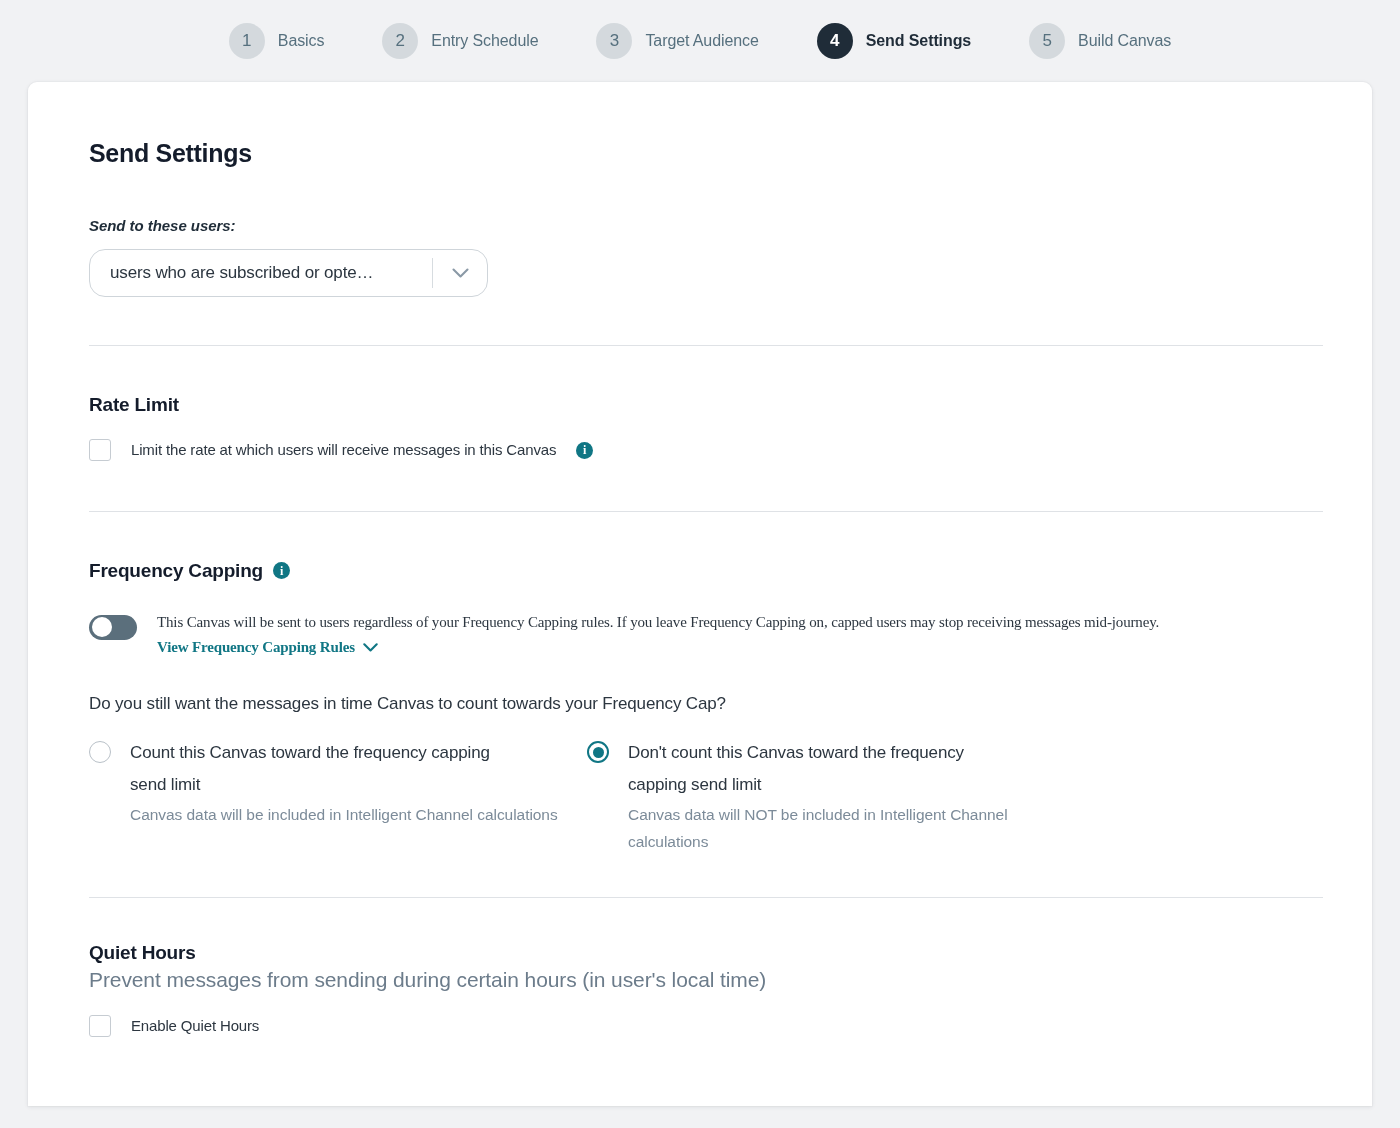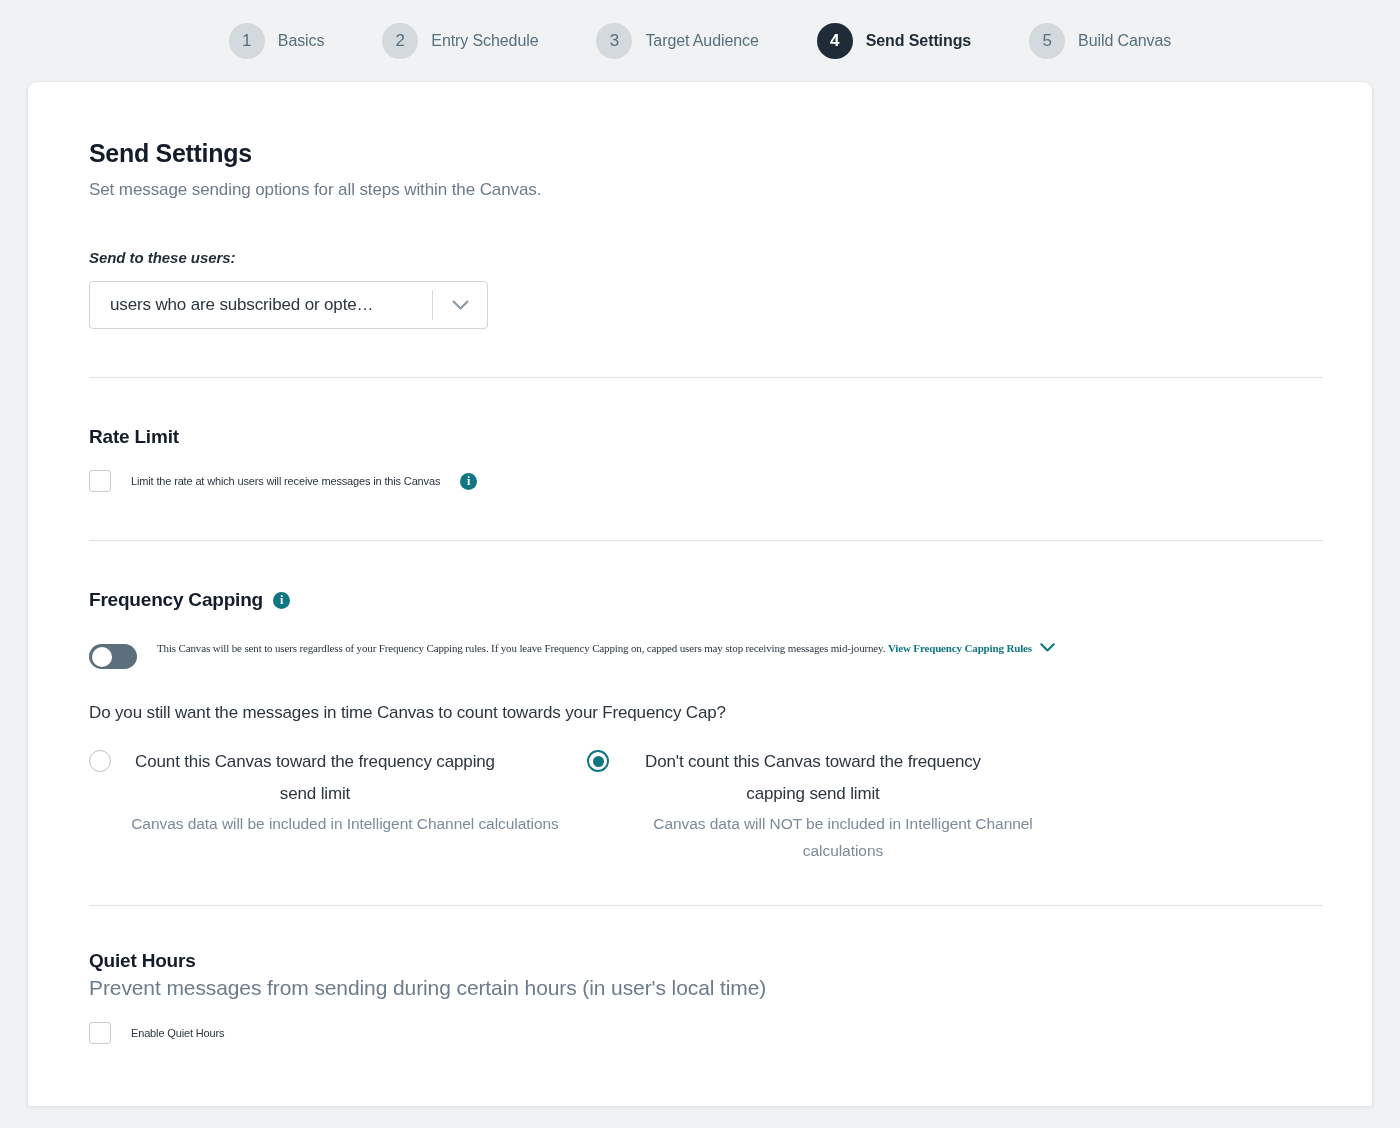--- a/index.html
+++ b/index.html
@@ -97,21 +97,21 @@
     gap: 10px;
   }
   .field-label {
     font-size: 15px;
     font-weight: 700;
     color: #1f2c38;
     letter-spacing: -0.05px;
     font-style: italic;
   }
   .body-text {
-    font-size: 11px;
+    font-size: 15px;
     color: #2c3640;
     letter-spacing: -0.15px;
     line-height: 1.65;
   }
   .muted-text {
     font-size: 15.5px;
     color: #7c8b99;
     line-height: 1.72;
     letter-spacing: -0.05px;
   }
@@ -128,21 +128,21 @@
   }
   .gap-before-div { height: 48px; }
   .gap-after-div  { height: 48px; }
 
   
   .select {
     margin-top: 15px;
     width: 399px;
     height: 48px;
     border: 1px solid #cfd5da;
-    border-radius: 4px;
+    border-radius: 16px;
     background: #fff;
     display: flex;
     align-items: center;
     cursor: pointer;
   }
   .select-value {
     flex: 1;
     padding-left: 20px;
     font-size: 17px;
     color: #2c3640;
@@ -245,21 +245,21 @@
   .question {
     margin-top: 34px;
     font-size: 17px;
     color: #2c3640;
     letter-spacing: -0.15px;
   }
   .radio-grid {
     display: flex;
     margin-top: 23px;
   }
-  .radio-col { width: 498px; text-align: center; }
+  .radio-col { width: 498px; }
   .radio-col.second { width: 520px; }
   .radio-row {
     display: flex;
     align-items: flex-start;
     gap: 19px;
   }
   .radio {
     width: 22px;
     height: 22px;
     border-radius: 50%;
@@ -321,21 +321,20 @@
   <div class="step">
     <span class="step-circle">5</span>
     <span class="step-label">Build Canvas</span>
   </div>
 </div>
 
 <div class="card">
   <div class="card-inner">
 
     <h1 class="page-title">Send Settings</h1>
-    <p class="page-subtitle">Set message sending options for all steps within the Canvas.</p>
 
     <section class="sec-subscription">
       <div class="field-label">Send to these users:</div>
       <div class="select">
         <span class="select-value">users who are subscribed or opte…</span>
         <span class="select-sep"></span>
         <span class="select-arrow">
           <svg width="17" height="11" viewBox="0 0 17 11" fill="none">
             <path d="M1.5 1.5L8.5 8.5L15.5 1.5" stroke="#8a99a6" stroke-width="2.1" stroke-linecap="round" stroke-linejoin="round"></path>
           </svg>

